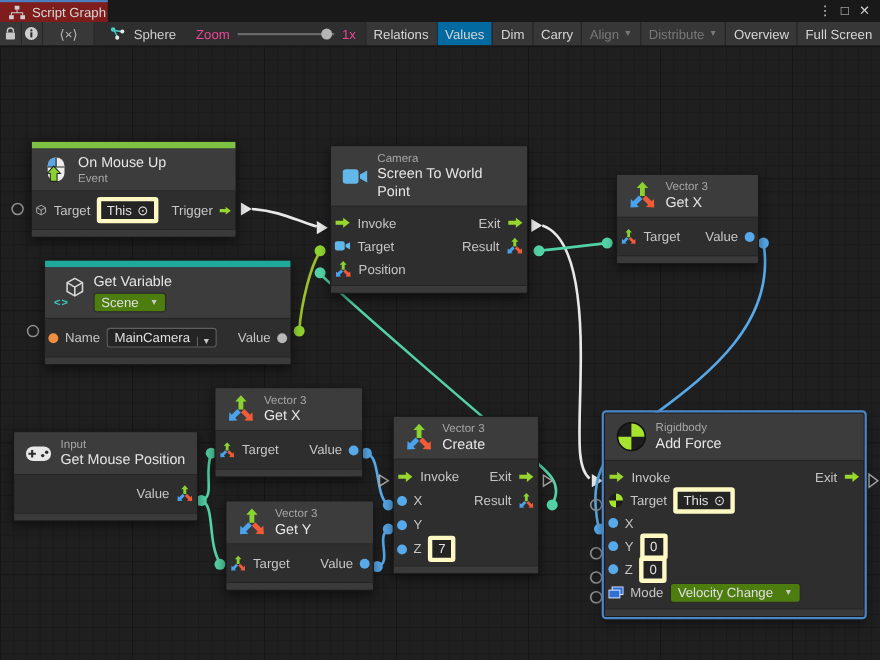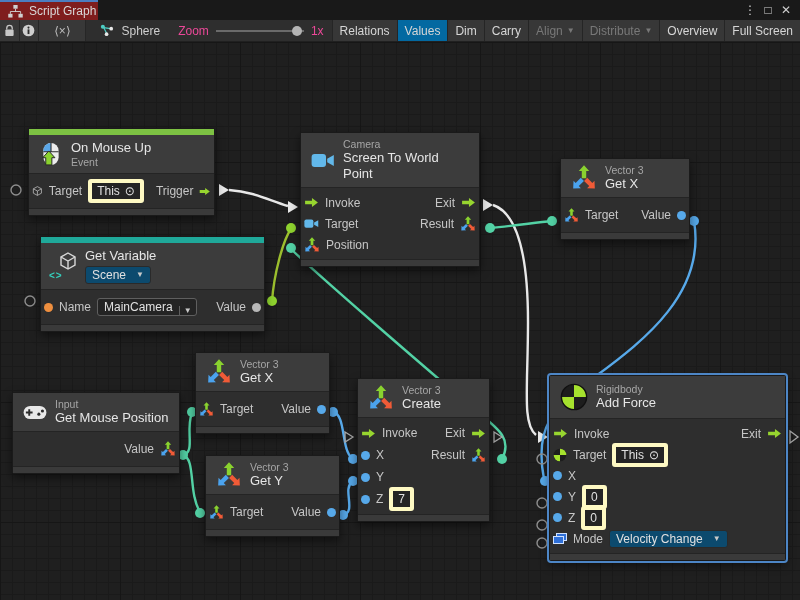--- a/index.html
+++ b/index.html
@@ -55,21 +55,21 @@
   .ntext .ttl { font-size:13px; color:#e6e6e6; line-height:16px; }
   .nrows { padding:4px 0; }
   .nrow { height:21px; display:flex; align-items:center; gap:6px; padding:0 3px; font-size:12px; color:#c6c6c6; }
   .nrow.tall { height:26px; }
   .sp { flex:1; }
   .nfoot { height:7px; background:#3a3a3a; border-top:1px solid #242424; }
   .dot { width:9px; height:9px; border-radius:50%; flex:0 0 auto; }
   .dot.orange { background:#ef8f3f; } .dot.blue { background:#57a9ea; } .dot.gray { background:#b8b8b8; }
   .field { background:#242424; border:4px solid #fef9c3; border-radius:3px; padding:0 5px;
            font-size:12px; color:#e0e0e0; line-height:16px; display:inline-flex; gap:5px; align-items:center; }
-  .drop { background:#0c4a6e; border:1px solid #2a2a2a; border-radius:3px; padding:0 6px;
+  .drop { background:#4d7c0f; border:1px solid #2a2a2a; border-radius:3px; padding:0 6px;
           font-size:12px; color:#e0e0e0; line-height:16px; display:inline-flex; gap:6px; align-items:center; }
   .drop .caret, .field .caret { font-size:8px; color:#c9c9c9; }
   .fieldsel { background:#242424; border:1px solid #5f5f5f; border-radius:3px; display:inline-flex; align-items:flex-end; }
   .fieldsel .val { padding:0 6px; font-size:12px; line-height:16px; color:#e0e0e0; }
   .fieldsel .dd { border-left:1px solid #5f5f5f; padding:0 4px; font-size:8px; color:#c9c9c9; }
   .teal-br { color:#35d0bd; font-size:10px; font-weight:bold; letter-spacing:1px; }
   .unity-ico { position:relative; width:26px; height:26px; }
   .unity-ico .tb { position:absolute; left:-2px; bottom:-2px; }
 </style>
 </head>

